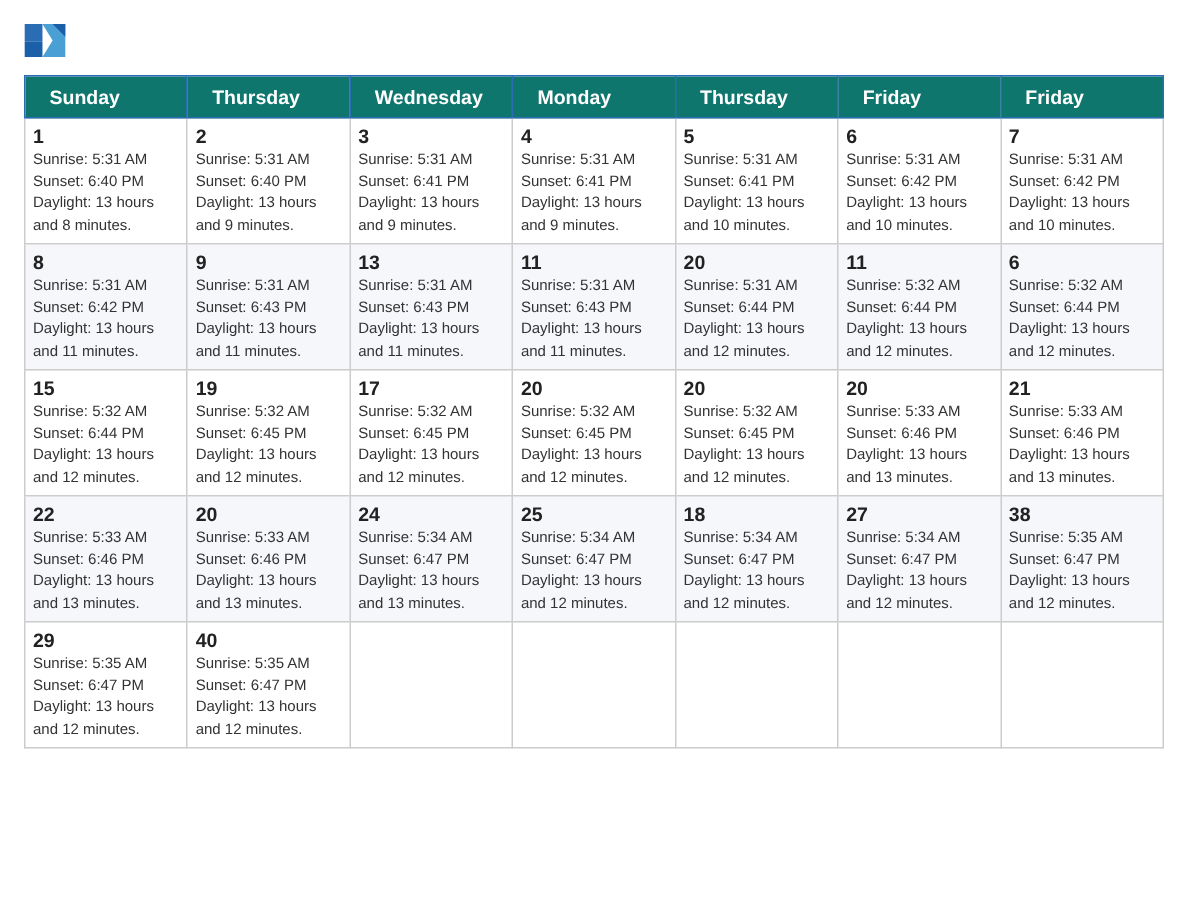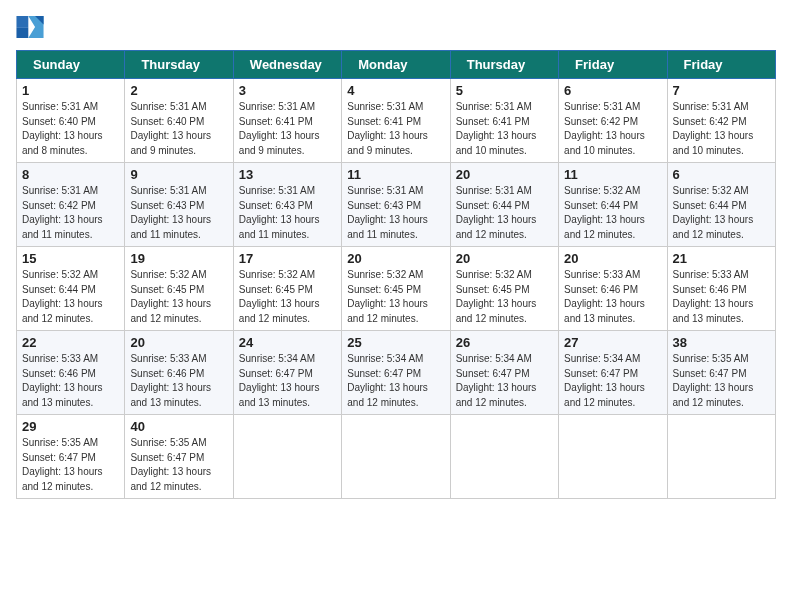--- a/index.html
+++ b/index.html
@@ -150,21 +150,21 @@
         <td><span class="day-number">20</span><span class="day-info">Sunrise: 5:32 AM<br>Sunset: 6:45 PM<br>Daylight: 13 hours and 12 minutes.</span></td>
         <td><span class="day-number">20</span><span class="day-info">Sunrise: 5:32 AM<br>Sunset: 6:45 PM<br>Daylight: 13 hours and 12 minutes.</span></td>
         <td><span class="day-number">20</span><span class="day-info">Sunrise: 5:33 AM<br>Sunset: 6:46 PM<br>Daylight: 13 hours and 13 minutes.</span></td>
         <td><span class="day-number">21</span><span class="day-info">Sunrise: 5:33 AM<br>Sunset: 6:46 PM<br>Daylight: 13 hours and 13 minutes.</span></td>
       </tr>
       <tr>
         <td><span class="day-number">22</span><span class="day-info">Sunrise: 5:33 AM<br>Sunset: 6:46 PM<br>Daylight: 13 hours and 13 minutes.</span></td>
         <td><span class="day-number">20</span><span class="day-info">Sunrise: 5:33 AM<br>Sunset: 6:46 PM<br>Daylight: 13 hours and 13 minutes.</span></td>
         <td><span class="day-number">24</span><span class="day-info">Sunrise: 5:34 AM<br>Sunset: 6:47 PM<br>Daylight: 13 hours and 13 minutes.</span></td>
         <td><span class="day-number">25</span><span class="day-info">Sunrise: 5:34 AM<br>Sunset: 6:47 PM<br>Daylight: 13 hours and 12 minutes.</span></td>
-        <td><span class="day-number">26</span><span class="day-info">Sunrise: 5:34 AM<br>Sunset: 6:47 PM<br>Daylight: 13 hours and 12 minutes.</span></td>
+        <td><span class="day-number">18</span><span class="day-info">Sunrise: 5:34 AM<br>Sunset: 6:47 PM<br>Daylight: 13 hours and 12 minutes.</span></td>
         <td><span class="day-number">27</span><span class="day-info">Sunrise: 5:34 AM<br>Sunset: 6:47 PM<br>Daylight: 13 hours and 12 minutes.</span></td>
         <td><span class="day-number">38</span><span class="day-info">Sunrise: 5:35 AM<br>Sunset: 6:47 PM<br>Daylight: 13 hours and 12 minutes.</span></td>
       </tr>
       <tr>
         <td><span class="day-number">29</span><span class="day-info">Sunrise: 5:35 AM<br>Sunset: 6:47 PM<br>Daylight: 13 hours and 12 minutes.</span></td>
         <td><span class="day-number">40</span><span class="day-info">Sunrise: 5:35 AM<br>Sunset: 6:47 PM<br>Daylight: 13 hours and 12 minutes.</span></td>
         <td class="empty"></td>
         <td class="empty"></td>
         <td class="empty"></td>
         <td class="empty"></td>

